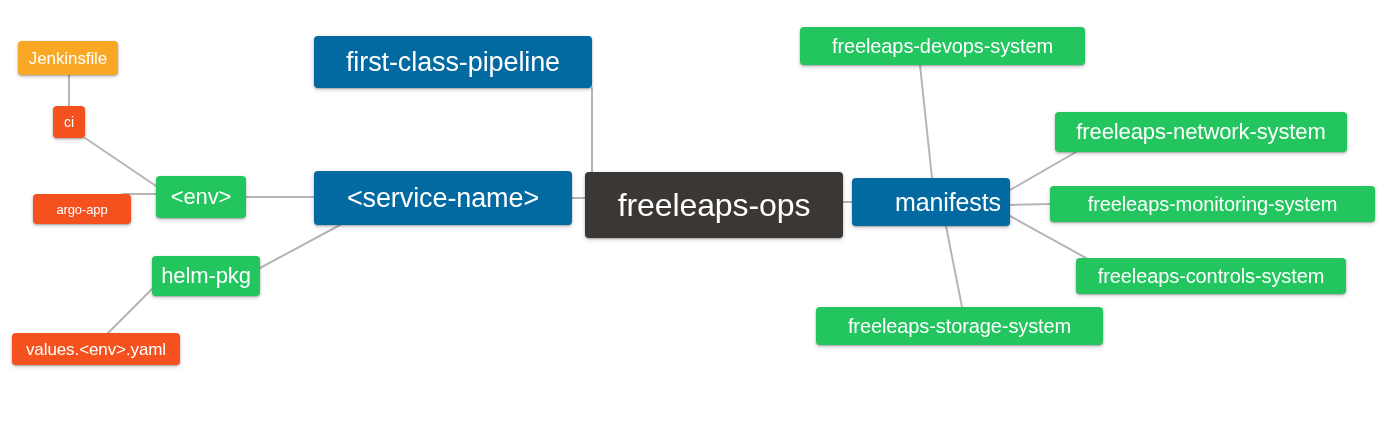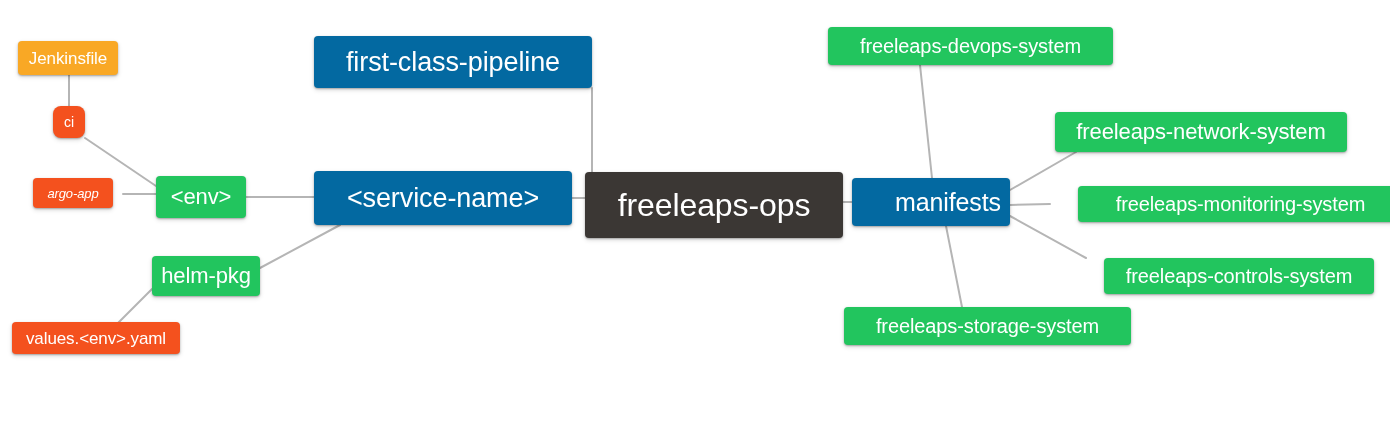--- a/index.html
+++ b/index.html
@@ -51,23 +51,23 @@
   .t-blue   { background: #0369a1; }
   .t-green  { background: #22c55e; }
   .t-red    { background: #f4511e; }
   .t-orange { background: #f9a825; margin-top: 16px; }
 
   
   .sz-root    { font-size: 32px; }
   .sz-large   { font-size: 27px; }
   .sz-big     { font-size: 25px; justify-content: flex-end; }
   .sz-medium  { font-size: 22px; }
-  .sz-normal  { font-size: 20px; margin-left: 28px; }
+  .sz-normal  { font-size: 20px; }
   .sz-small   { font-size: 17px; }
-  .sz-xsmall  { font-size: 14px; border-radius: 8px; }
+  .sz-xsmall  { font-size: 14px; }
   .sz-tiny    { font-size: 13px; }
 </style>
 </head>
 <body>
 
 <div id="mindmap-canvas" style="background: rgb(255, 255, 255);">
 
   <svg id="edge-layer" viewBox="0 0 1390 421" width="1390" height="421" aria-hidden="true">
       <line x1="585" y1="198" x2="572" y2="198" stroke="#b5b5b5" stroke-width="2" stroke-linecap="round"></line>
       <line x1="592" y1="178" x2="592" y2="88" stroke="#b5b5b5" stroke-width="2" stroke-linecap="round"></line>
@@ -100,27 +100,27 @@
       </div>
       <div class="mm-node t-green sz-medium" style="left: 156px; top: 176px; width: 90px; height: 42px;">
         <span class="mm-label">&lt;env&gt;</span>
       </div>
       <div class="mm-node t-green sz-medium" style="left: 152px; top: 256px; width: 108px; height: 40px;">
         <span class="mm-label">helm-pkg</span>
       </div>
       <div class="mm-node t-red sz-xsmall" style="left: 53px; top: 106px; width: 32px; height: 32px;">
         <span class="mm-label">ci</span>
       </div>
-      <div class="mm-node t-red sz-tiny" style="left: 33px; top: 178px; width: 80px; height: 30px; font-style: italic;">
+      <div class="mm-node t-red sz-tiny" style="left: 33px; top: 194px; width: 98px; height: 30px;">
         <span class="mm-label">argo-app</span>
       </div>
       <div class="mm-node t-orange sz-small" style="left: 18px; top: 25px; width: 100px; height: 34px;">
         <span class="mm-label">Jenkinsfile</span>
       </div>
-      <div class="mm-node t-red sz-small" style="left: 12px; top: 322px; width: 168px; height: 32px;">
+      <div class="mm-node t-red sz-small" style="left: 12px; top: 333px; width: 168px; height: 32px;">
         <span class="mm-label">values.&lt;env&gt;.yaml</span>
       </div>
       <div class="mm-node t-green sz-normal" style="left: 800px; top: 27px; width: 285px; height: 38px;">
         <span class="mm-label">freeleaps-devops-system</span>
       </div>
       <div class="mm-node t-green sz-medium" style="left: 1055px; top: 112px; width: 292px; height: 40px;">
         <span class="mm-label">freeleaps-network-system</span>
       </div>
       <div class="mm-node t-green sz-normal" style="left: 1050px; top: 186px; width: 325px; height: 36px;">
         <span class="mm-label">freeleaps-monitoring-system</span>

